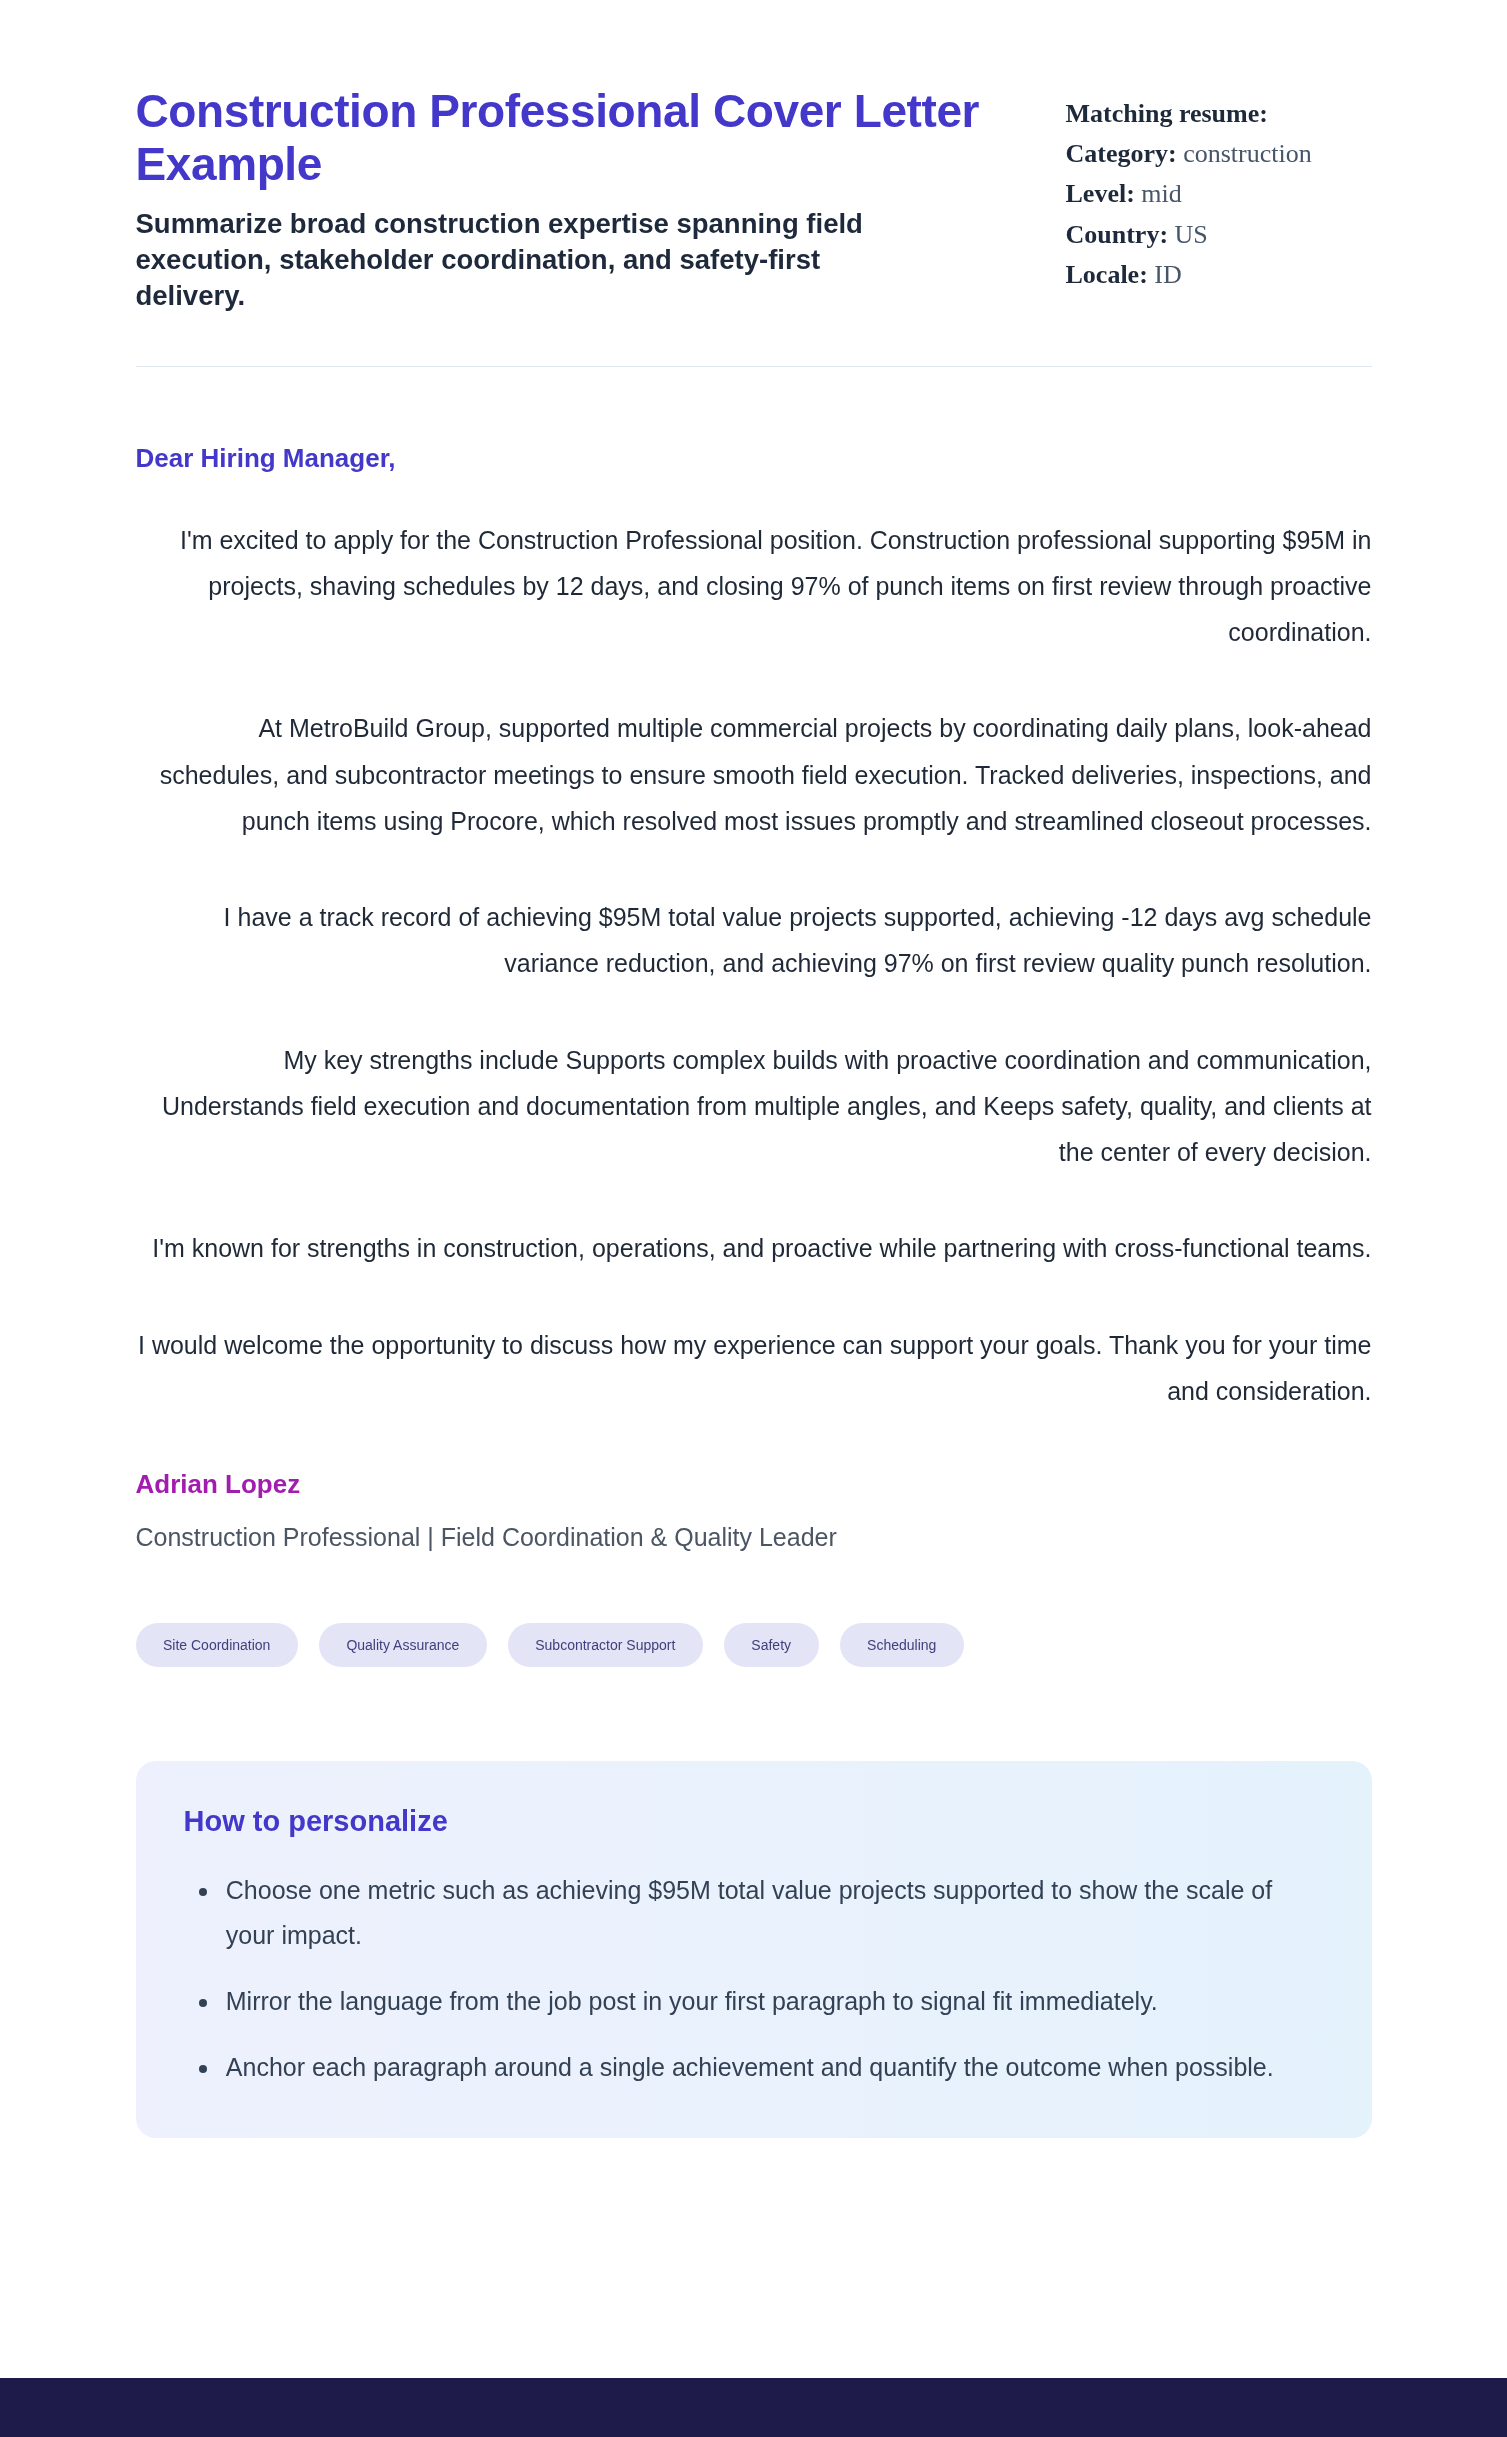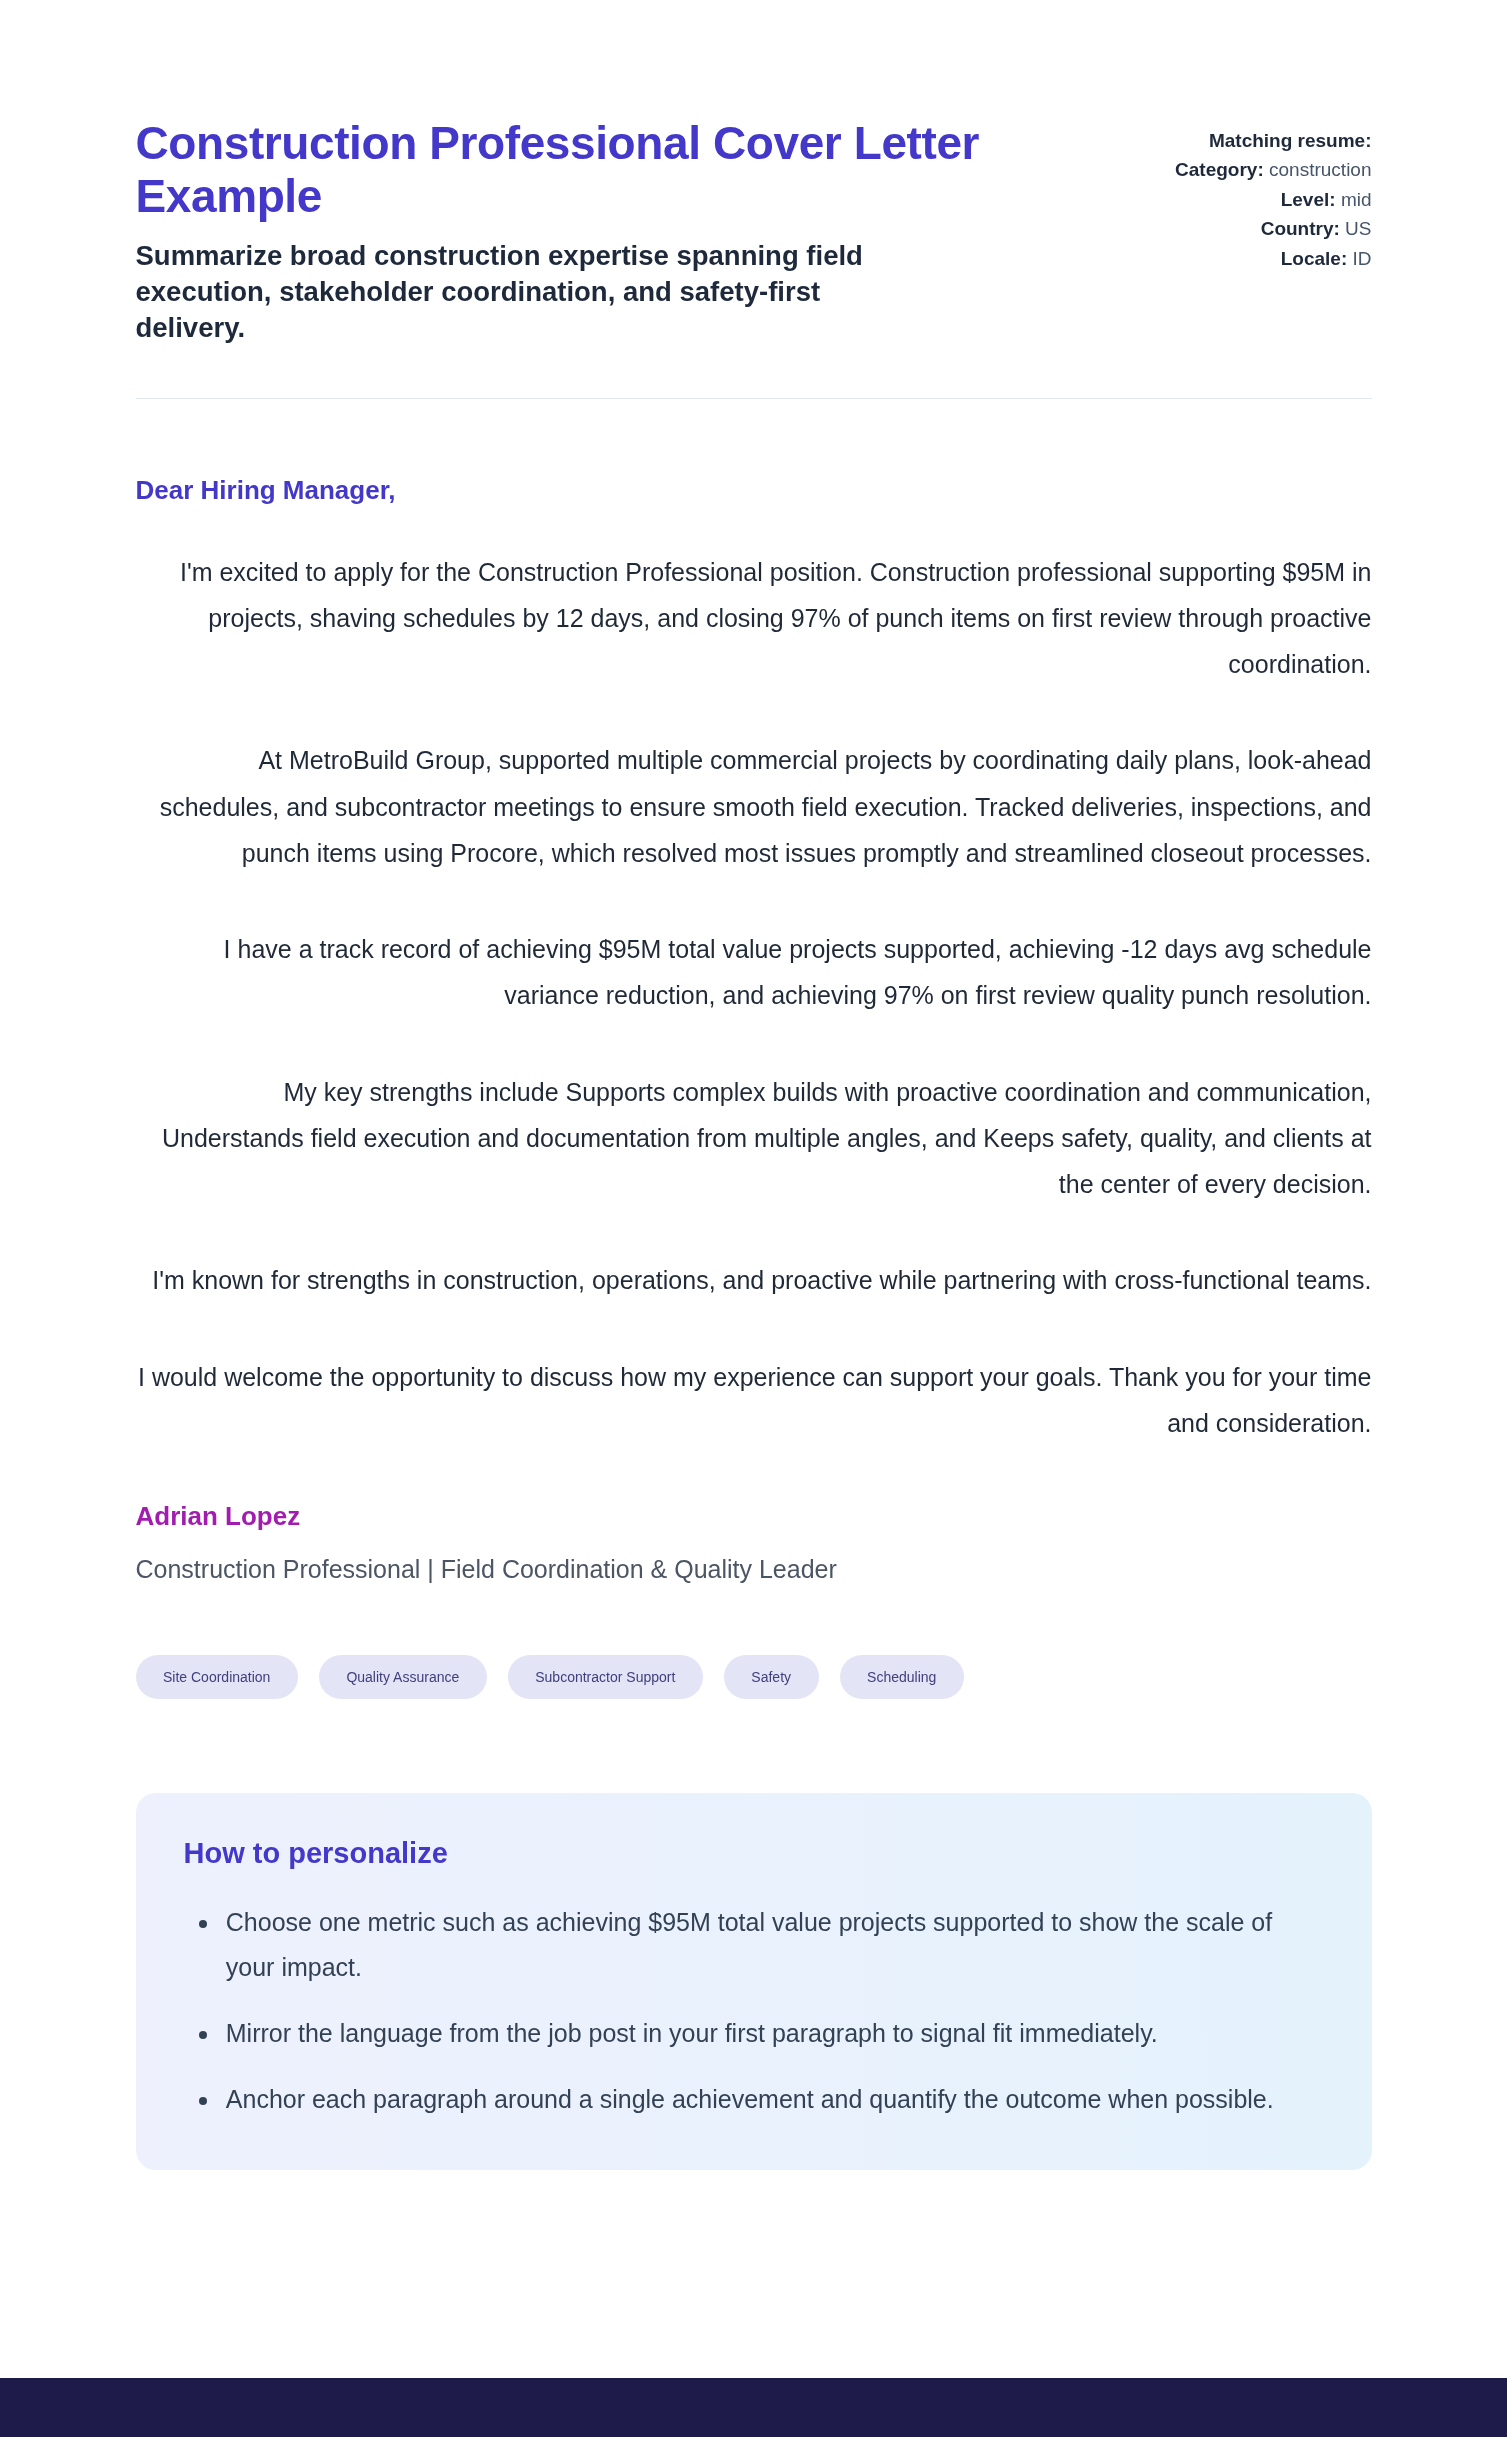--- a/index.html
+++ b/index.html
@@ -9,21 +9,21 @@
     min-height: 2438px;
     background: #ffffff;
     font-family: "Liberation Sans", "DejaVu Sans", sans-serif;
     color: #1f2937;
     display: flex;
     flex-direction: column;
   }
   .container {
     width: 1236px;
     margin: 0 auto;
-    padding-top: 117px;
+    padding-top: 85px;
   }
   
   .header {
     display: flex;
     justify-content: space-between;
     align-items: flex-start;
     gap: 35px;
   }
   .header-left { flex: 1; max-width: 922px; }
   .page-title {
@@ -38,25 +38,26 @@
     margin: 0;
     max-width: 762px;
     font-size: 27.5px;
     line-height: 1.32;
     font-weight: 700;
     color: #1e293b;
   }
   .meta-panel {
     width: 306px;
     flex-shrink: 0;
-    text-align: right;
-    font-size: 19px;
+    text-align: left;
+    font-size: 26px;
     line-height: 1.55;
     color: #475569;
     padding-top: 8.9px;
+    font-family: Liberation Serif, serif;
   }
   .meta-label { font-weight: 700; color: #1e293b; }
   .meta-row { margin: 0; }
   .meta-value-block { display: block; }
   
   .divider {
     border: none;
     border-top: 0.9px solid #e2e8f0;
     margin: 51px 0 0 0;
   }

